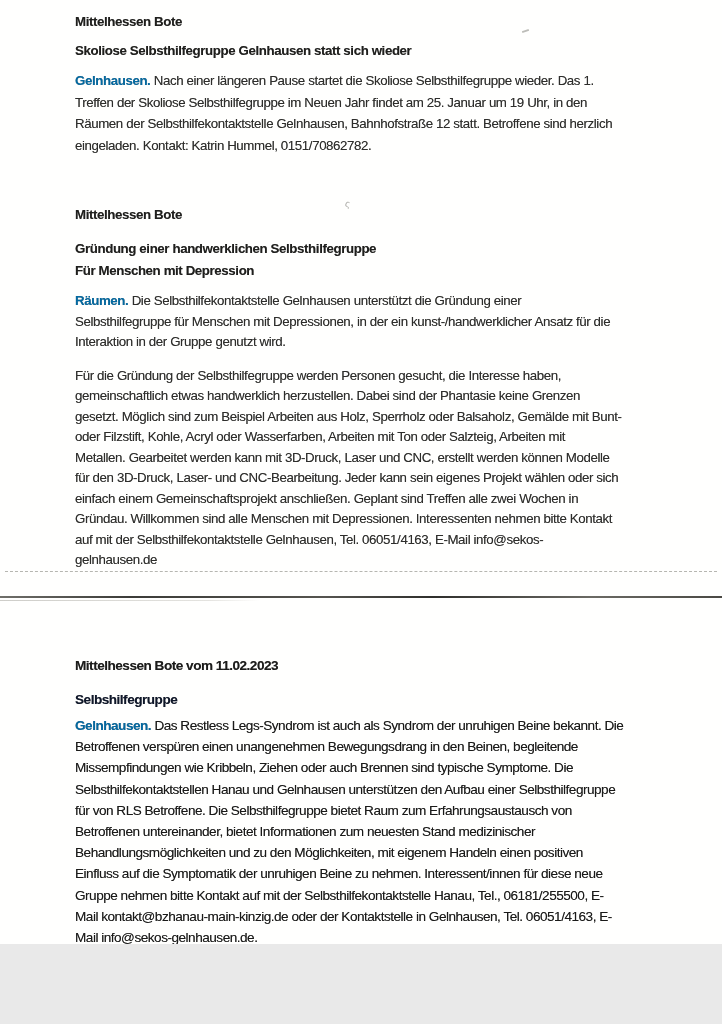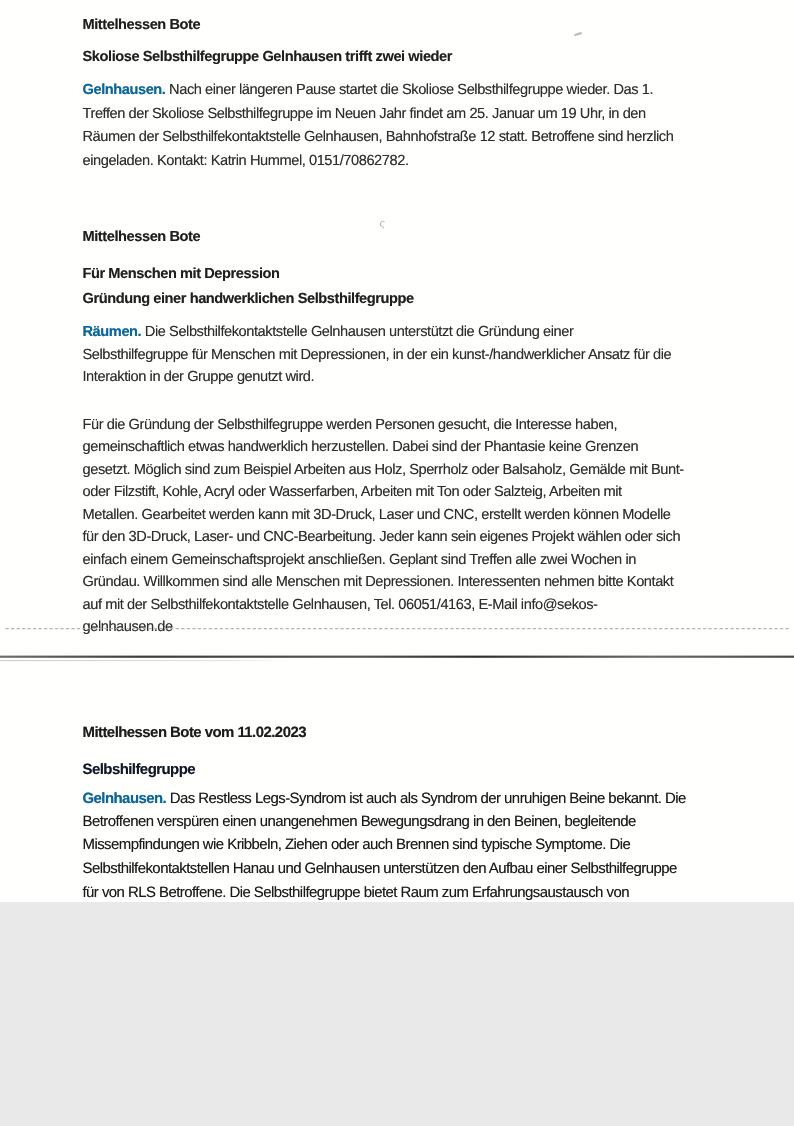--- a/index.html
+++ b/index.html
@@ -1,19 +1,19 @@
 <!DOCTYPE html>
 <html lang="de"><head>
 <meta charset="utf-8">
 <style>
   html, body { margin: 0; padding: 0; background: #e9e9e9; }
   .page {
     position: relative;
     width: 722px;
-    height: 820px;
+    height: 944px;
     margin: 0 auto;
     background: #fffffe;
     overflow: hidden;
     font-family: "Liberation Sans", "DejaVu Sans", sans-serif;
     -webkit-font-smoothing: antialiased;
   }
   .article { position: absolute; left: 75px; width: 640px; }
   #a1 { top: 13px; }
   #a2 { top: 206px; }
   #a3 { top: 656px; }
@@ -37,21 +37,21 @@
   #a3 .source { font-weight: 600; color: #1c1c1b; line-height: 20px; }
 
   .headline { font-weight: 700; color: #1f1f1d; line-height: 20px; margin-top: 10px; }
   #a2 .headline-multi { margin-top: 14px; }
   #a2 .headline-multi .hline { font-weight: 700; color: #1f1f1d; line-height: 22px; }
   #a3 .subhead { font-weight: 600; color: #0f172a; line-height: 20px; margin-top: 14px; }
 
   .body { margin: 0; }
   #a1 .body { margin-top: 9px; line-height: 21.5px; }
   #a2 .body.p1 { margin-top: 9px; line-height: 20.6px; }
-  #a2 .body.p2 { margin-top: 23px; line-height: 20.5px; }
+  #a2 .body.p2 { margin-top: 13px; line-height: 20.5px; }
   #a3 .body { margin-top: 5px; line-height: 21.2px; }
 
   .lead { font-weight: 700; color: #0369a1; }
   .btext { white-space: pre-line; }
 
   .sep-dashed {
     position: absolute;
     top: 571px; left: 5px; width: 712px; height: 0;
     border-top: 1px dashed #aaaaa4;
     opacity: 0.85;
@@ -80,35 +80,35 @@
     transform: rotate(12deg); opacity: 0.7;
   }
 </style>
 </head>
 <body>
 
 <div class="page">
 
   <div class="article" id="a1">
     <div class="source">Mittelhessen Bote</div>
-    <div class="headline">Skoliose Selbsthilfegruppe Gelnhausen trifft zwei wieder</div>
+    <div class="headline">Skoliose Selbsthilfegruppe Gelnhausen statt sich wieder</div>
     <p class="body">
       <span class="lead">Gelnhausen.</span>
       <span class="btext">Nach einer längeren Pause startet die Skoliose Selbsthilfegruppe wieder. Das 1.
 Treffen der Skoliose Selbsthilfegruppe im Neuen Jahr findet am 25. Januar um 19 Uhr, in den
 Räumen der Selbsthilfekontaktstelle Gelnhausen, Bahnhofstraße 12 statt. Betroffene sind herzlich
 eingeladen. Kontakt: Katrin Hummel, 0151/70862782.</span>
     </p>
   </div>
 
   <div class="article" id="a2">
     <div class="source">Mittelhessen Bote</div>
     <div class="headline-multi">
+      <div class="hline">Gründung einer handwerklichen Selbsthilfegruppe</div>
       <div class="hline">Für Menschen mit Depression</div>
-      <div class="hline">Gründung einer handwerklichen Selbsthilfegruppe</div>
     </div>
     <p class="body p1">
       <span class="lead">Räumen.</span>
       <span class="btext">Die Selbsthilfekontaktstelle Gelnhausen unterstützt die Gründung einer
 Selbsthilfegruppe für Menschen mit Depressionen, in der ein kunst-/handwerklicher Ansatz für die
 Interaktion in der Gruppe genutzt wird.</span>
     </p>
     <p class="body p2">
       <span class="btext">Für die Gründung der Selbsthilfegruppe werden Personen gesucht, die Interesse haben,
 gemeinschaftlich etwas handwerklich herzustellen. Dabei sind der Phantasie keine Grenzen

